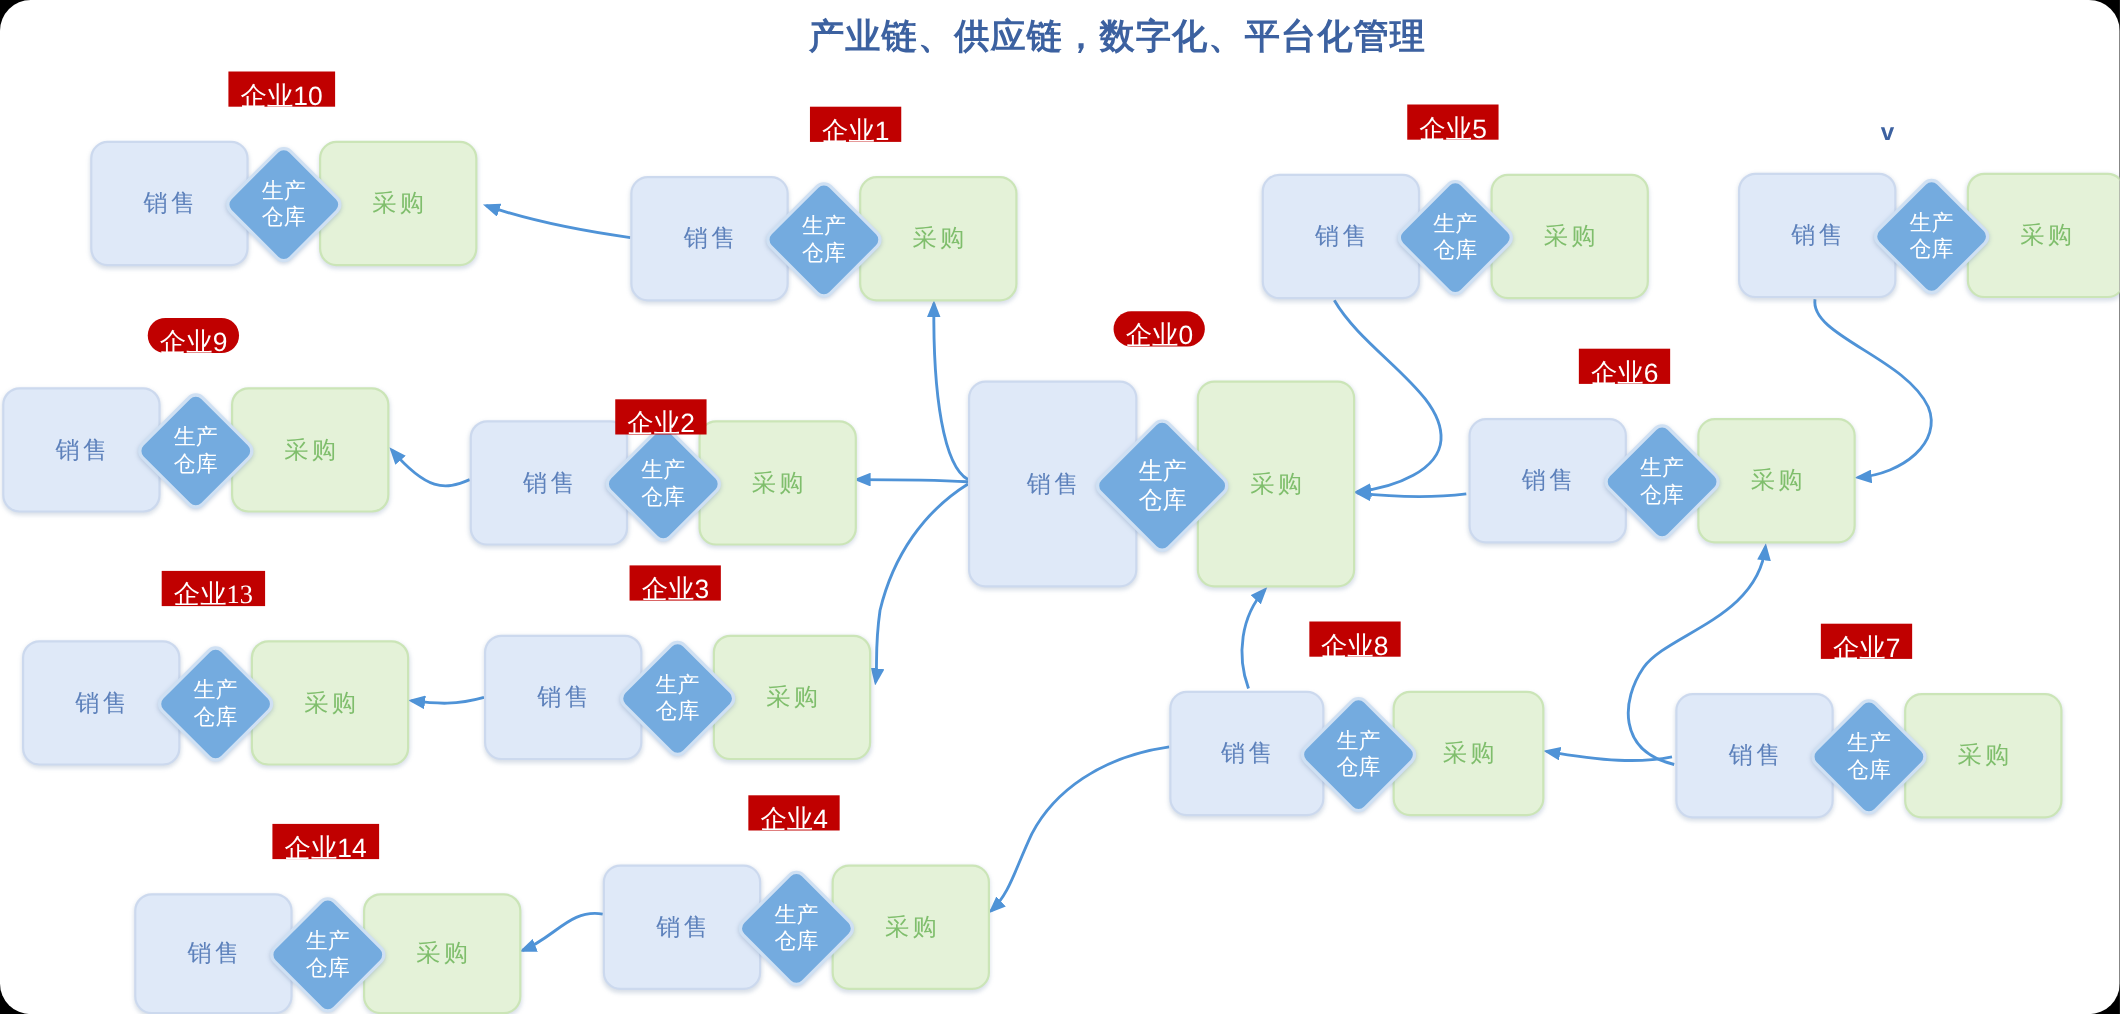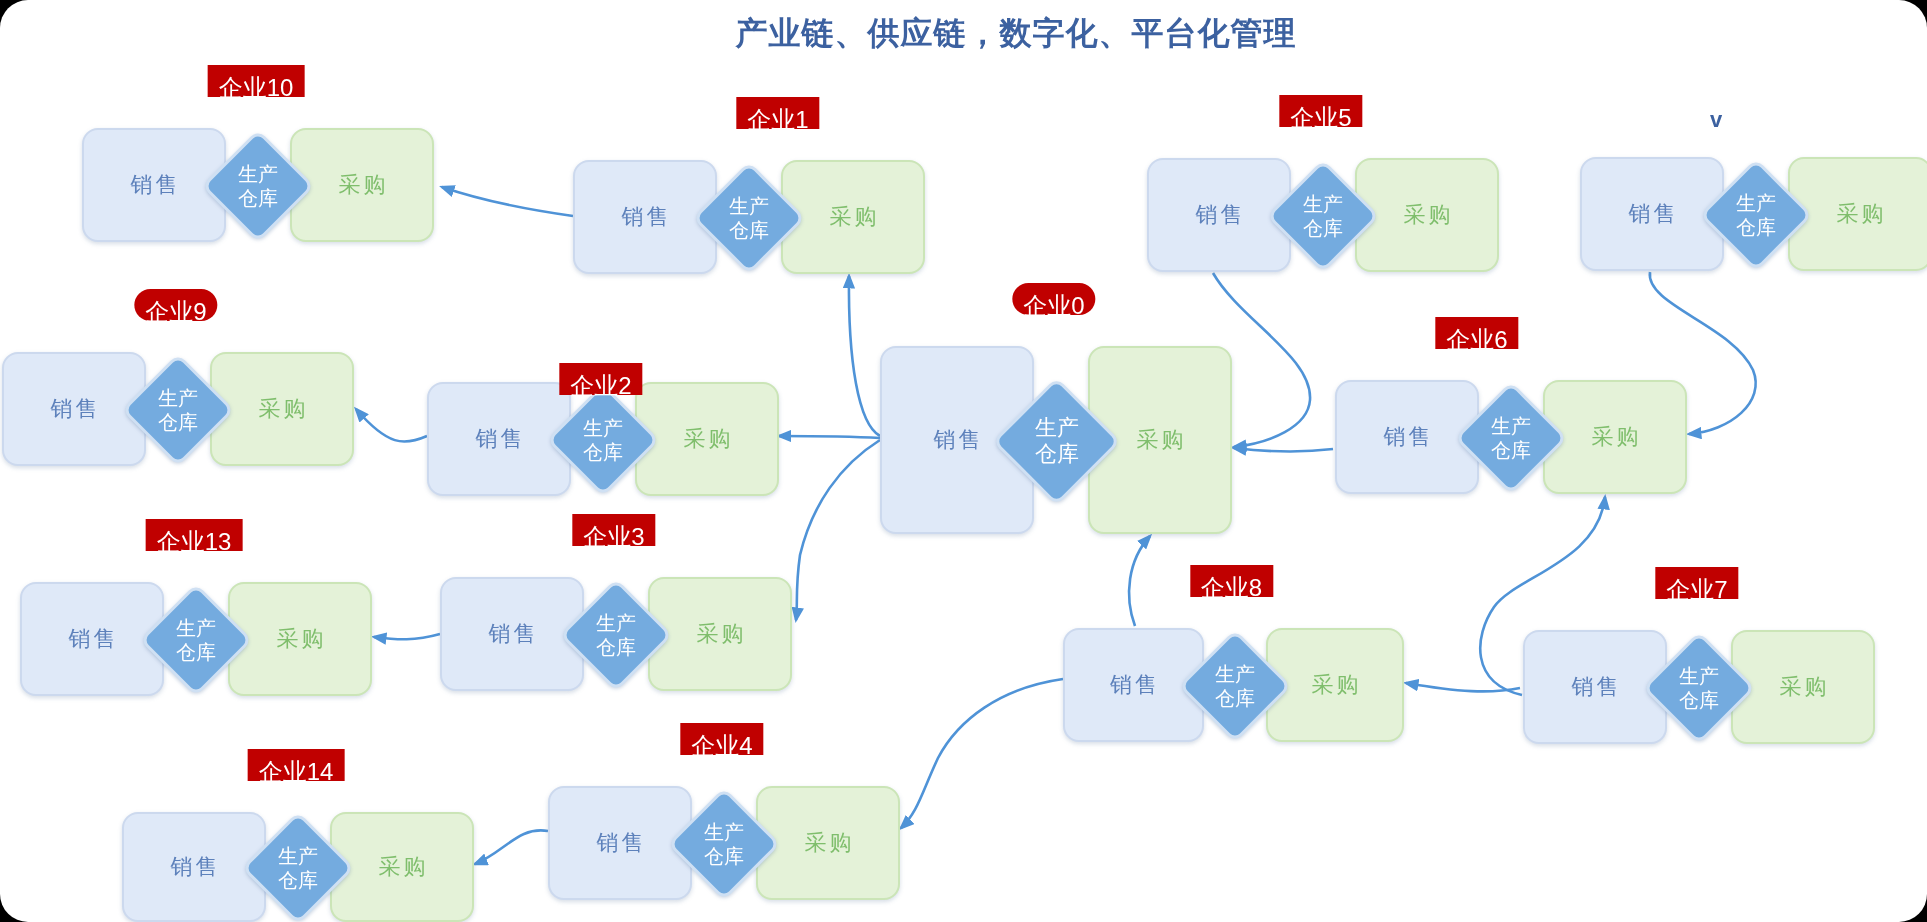--- a/index.html
+++ b/index.html
@@ -167,21 +167,21 @@
     </div>
     <div class="box proc" style="left: 1543px; top: 380px; width: 140px; height: 110px;">
       <span>采购</span>
     </div>
     <div class="diamond" style="left: 1471px; top: 398px; width: 74px; height: 74px;">
       <div class="dtext">
         <div>生产</div>
         <div>仓库</div>
       </div>
     </div>
-    <div class="tag" style="left: 194px; top: 519px;">企业13</div>
+    <div class="tag" style="left: 194px; top: 519px; font-family: Liberation Serif, serif;">企业13</div>
     <div class="box sales" style="left: 20px; top: 582px; width: 140px; height: 110px;">
       <span>销售</span>
     </div>
     <div class="box proc" style="left: 228px; top: 582px; width: 140px; height: 110px;">
       <span>采购</span>
     </div>
     <div class="diamond" style="left: 156px; top: 600px; width: 74px; height: 74px;">
       <div class="dtext">
         <div>生产</div>
         <div>仓库</div>

